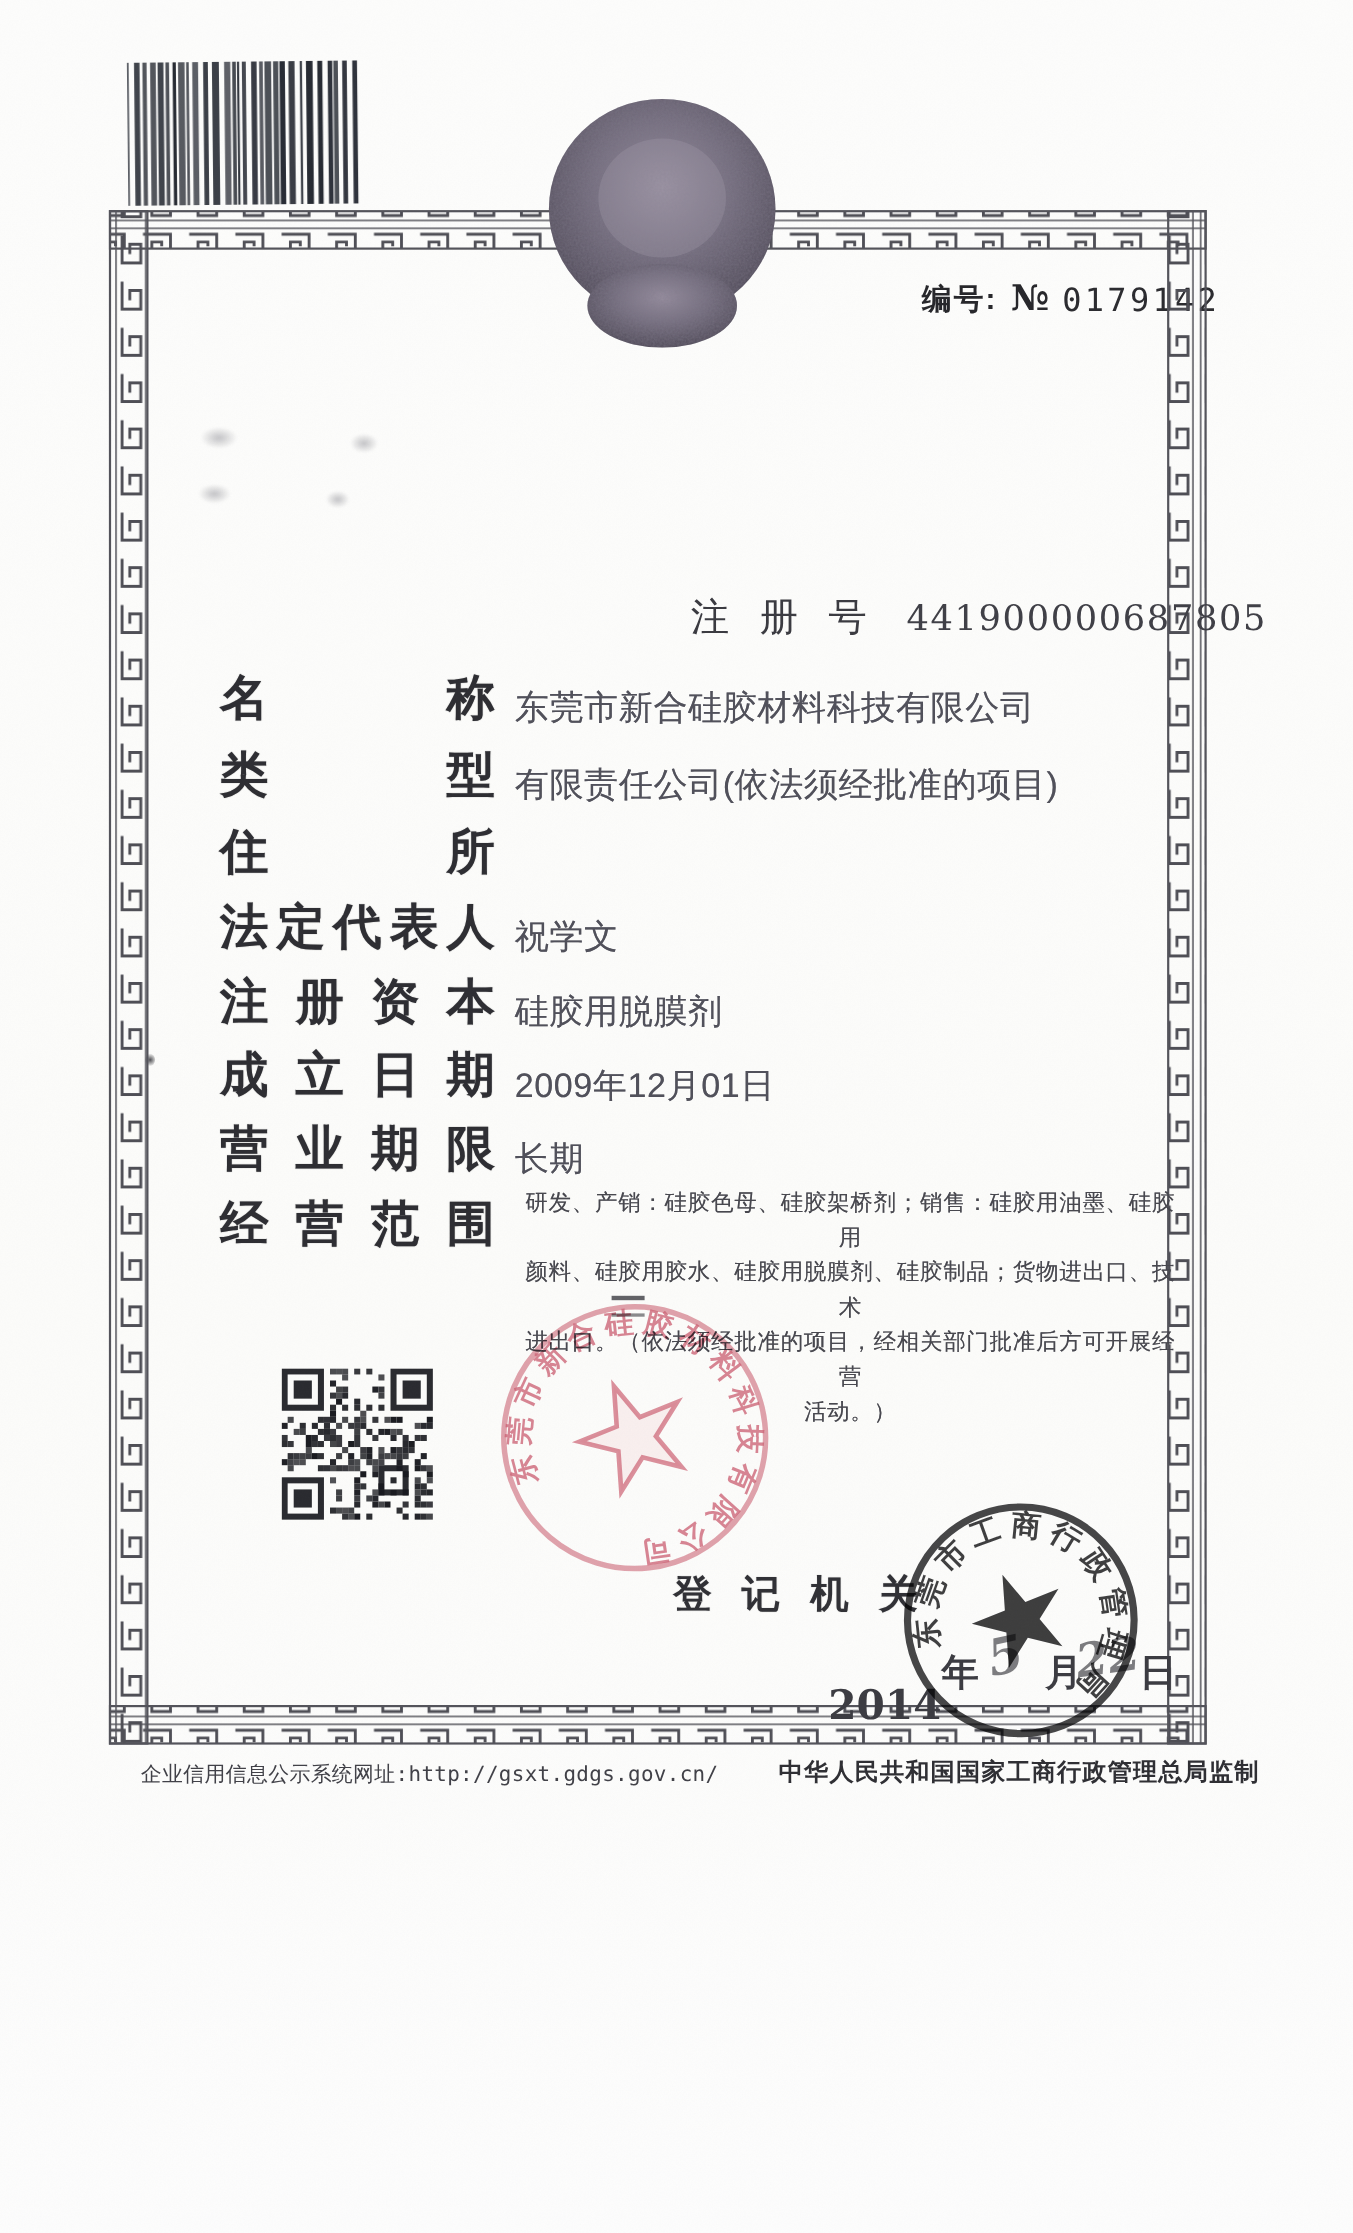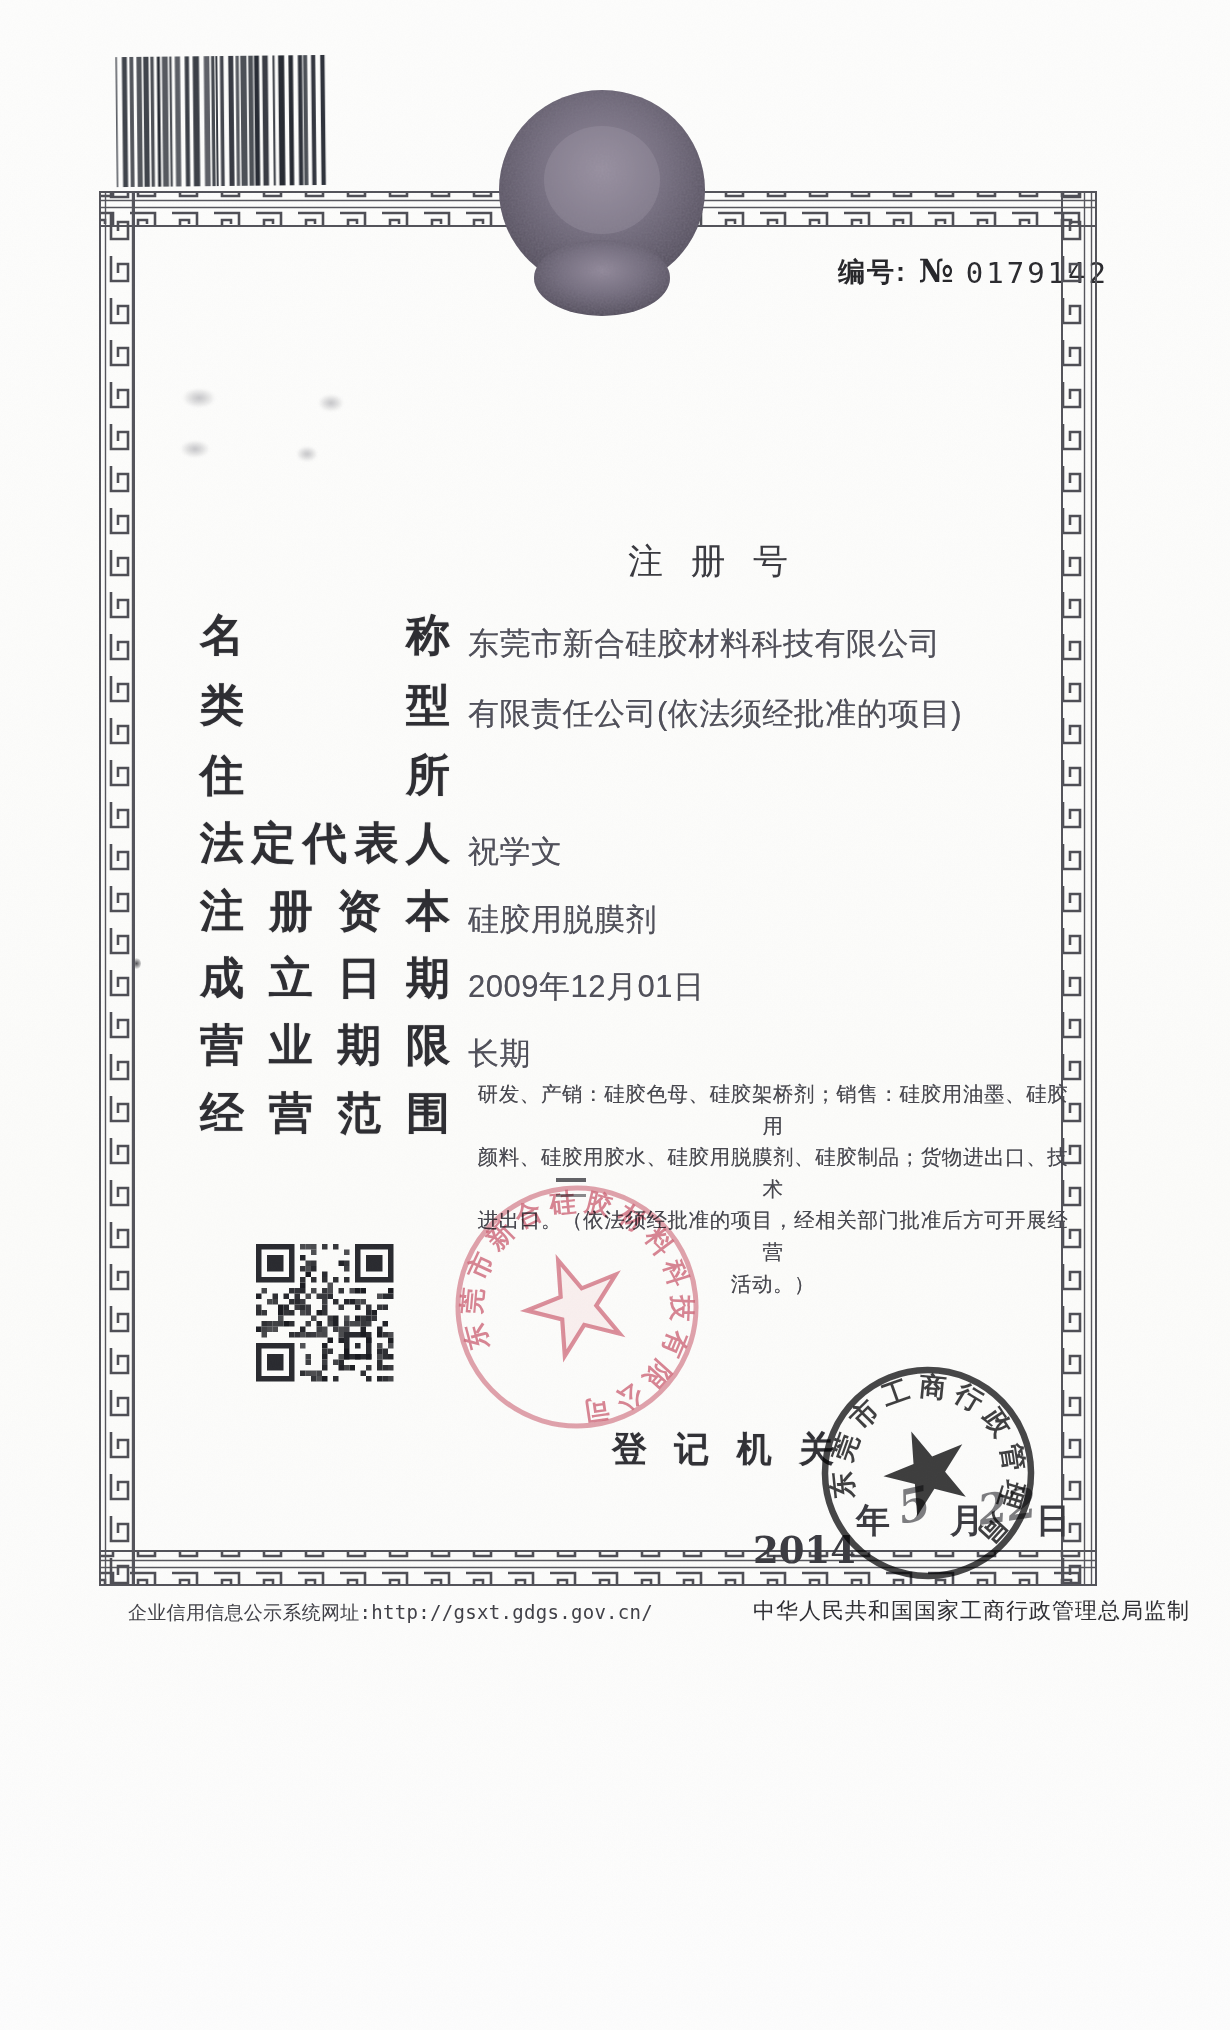--- a/index.html
+++ b/index.html
@@ -37,21 +37,21 @@
             text-shadow:0 0 .5px rgba(60,60,70,.55);text-align:center;}
 
   
   .issuer{top:1426px;left:612px;width:222px;font-size:35px;color:#303035;font-weight:600;
           text-shadow:0 0 1px rgba(40,40,40,.4);}
   .dpart{position:absolute;color:#3b3b41;font-weight:600;}
   .hand{position:absolute;font-style:italic;color:rgba(45,45,50,.62);font-weight:700;
         font-family:"DejaVu Serif",serif;}
   .footL{top:1600px;left:100px;font-size:19px;color:#404047;
          font-family:"DejaVu Sans Mono",monospace;letter-spacing:.3px;margin-left:28px;}
-  .footR{top:1596px;left:708px;font-size:22px;color:#2e2e33;font-weight:400;letter-spacing:1px;margin-left:45px;}
+  .footR{top:1596px;left:708px;font-size:22px;color:#2e2e33;font-weight:700;letter-spacing:1px;}
 
   
   .smudge{position:absolute;background:radial-gradient(ellipse at center,rgba(90,90,100,.35),rgba(120,120,130,0) 70%);
           filter:blur(1px);border-radius:50%;}
   .inkmark{position:absolute;width:30px;height:12px;
            border-top:4px solid rgba(60,60,66,.8);border-bottom:3px solid rgba(60,60,66,.6);}
   .dot{position:absolute;width:9px;height:11px;border-radius:50%;
        background:radial-gradient(circle,rgba(50,50,55,.85),rgba(70,70,75,.1) 75%);}
 
   svg text{font-family:"Liberation Sans",sans-serif;}
@@ -155,20 +155,21 @@
   <div class="smudge" style="left:318px;top:394px;width:26px;height:18px"></div>
   <div class="smudge" style="left:180px;top:440px;width:30px;height:18px"></div>
   <div class="smudge" style="left:296px;top:446px;width:22px;height:16px"></div>
 
   <div class="abs regline" style="z-index:4">
     <div class="rlab spread" style="display: flex; justify-content: space-between;">
         <span>注</span>
         <span>册</span>
         <span>号</span>
       </div>
+    <div class="rnum">441900000687805</div>
   </div>
 
   <div>
     <div class="frow" style="top:612px;z-index:4">
       <div class="flabel spread" style="display: flex; justify-content: space-between;">
           <span>名</span>
           <span>称</span>
         </div>
       <div class="fvalue">东莞市新合硅胶材料科技有限公司</div>
     </div>

